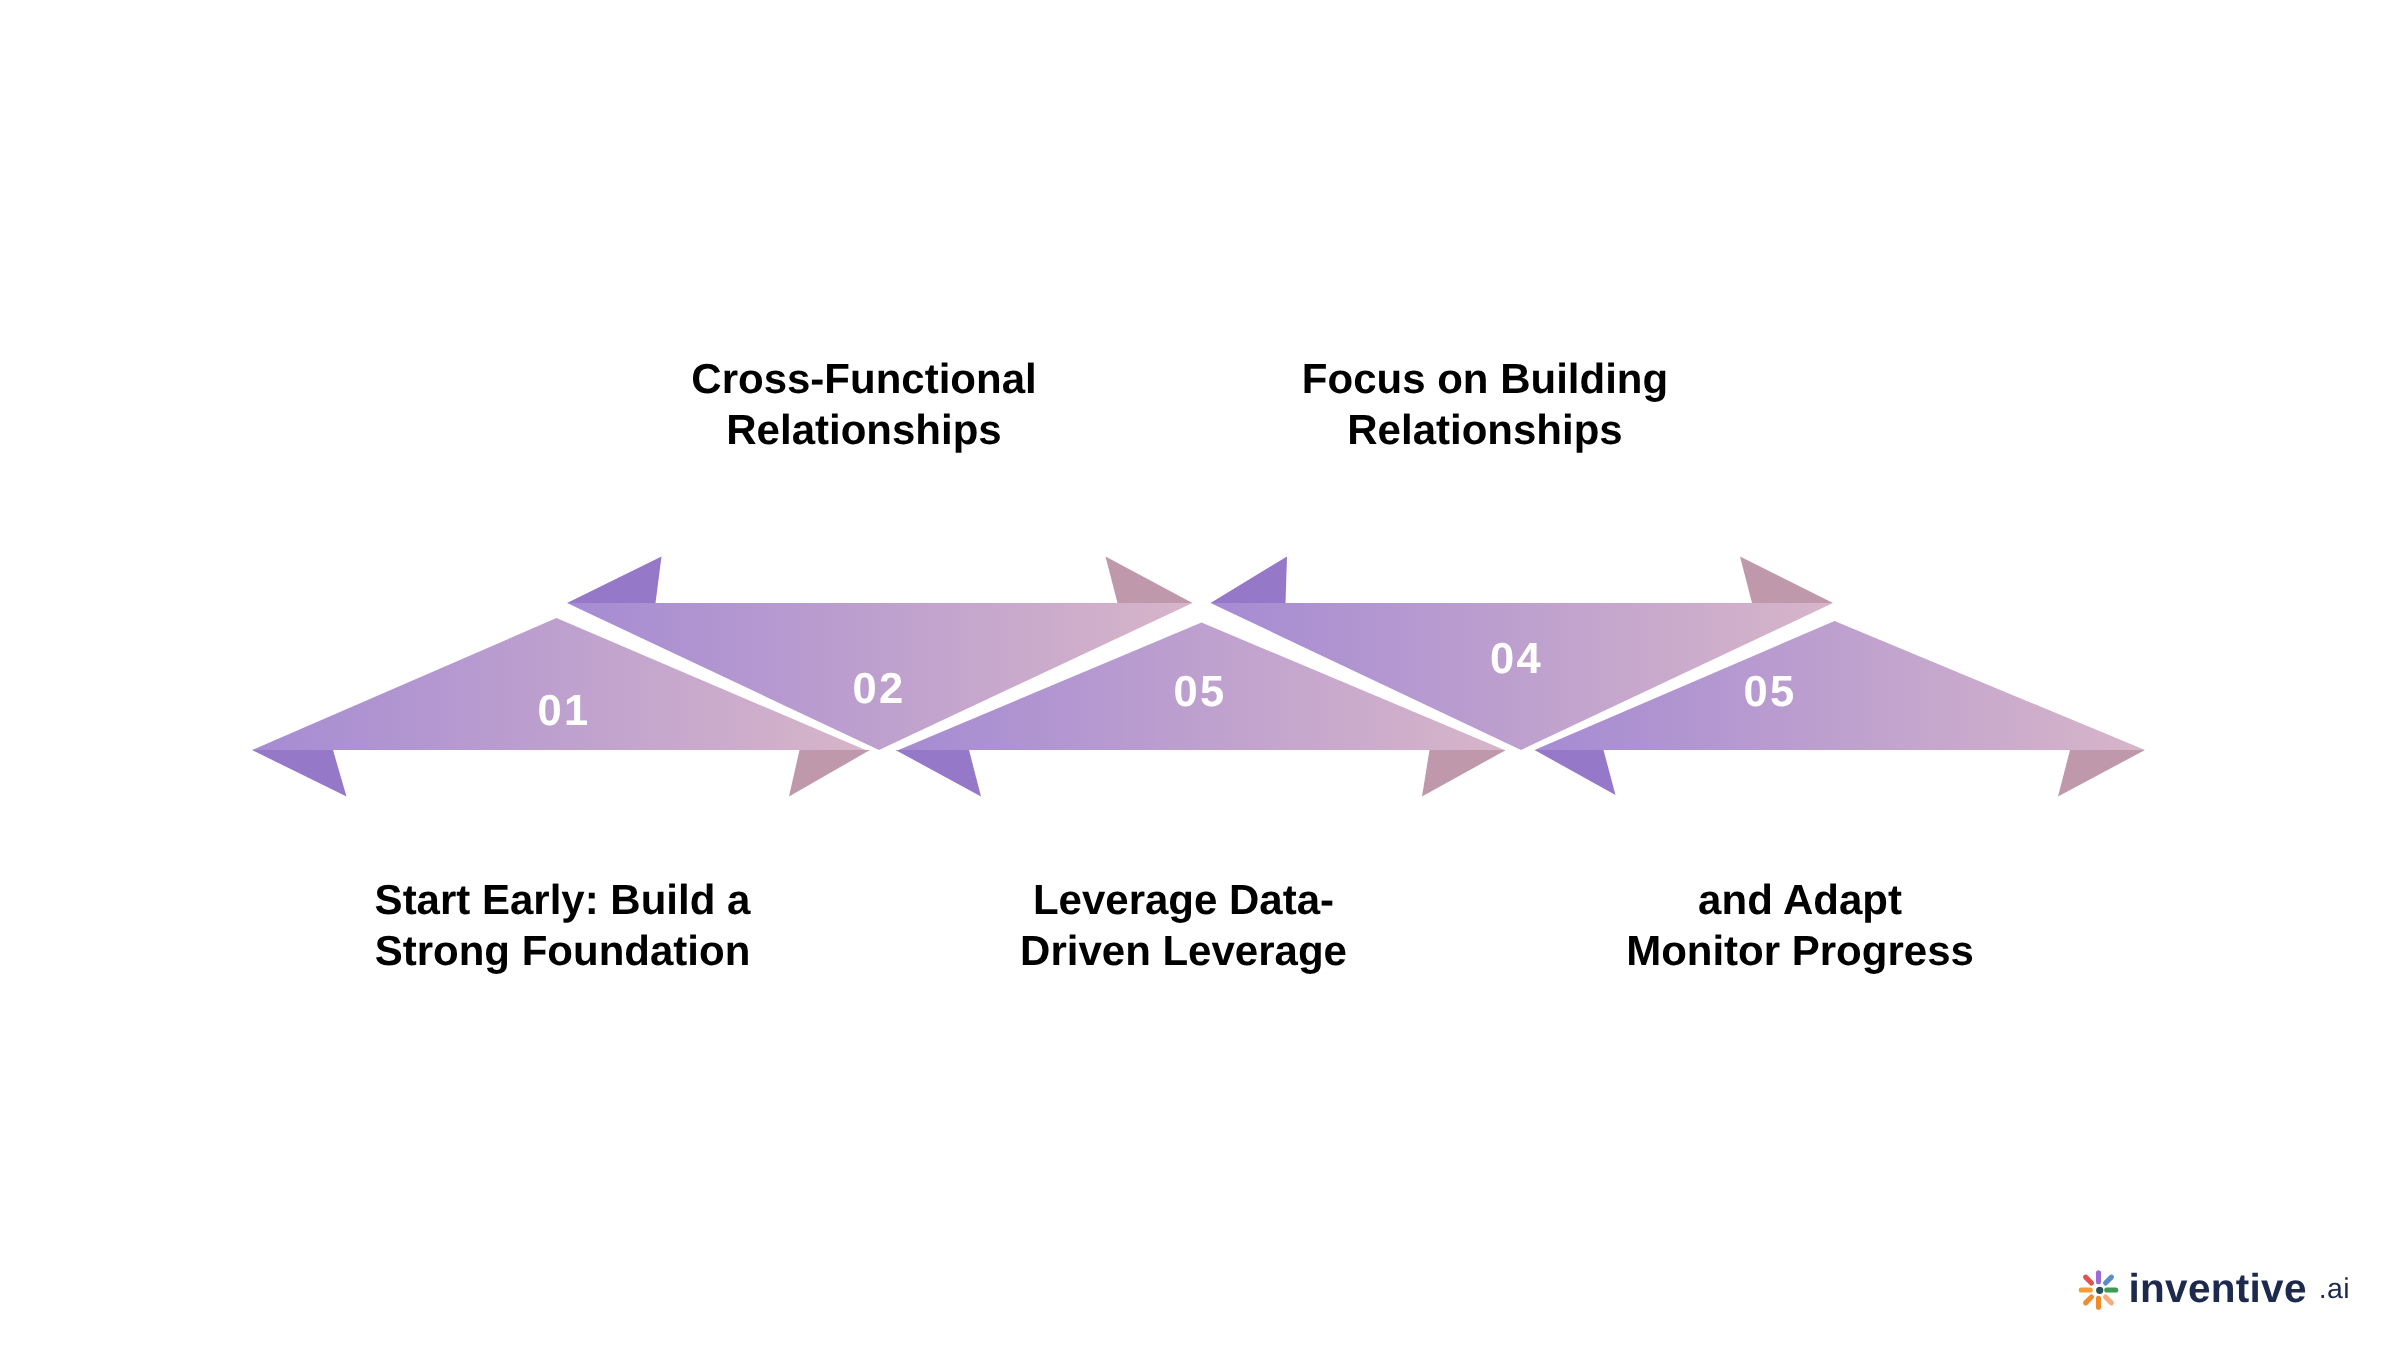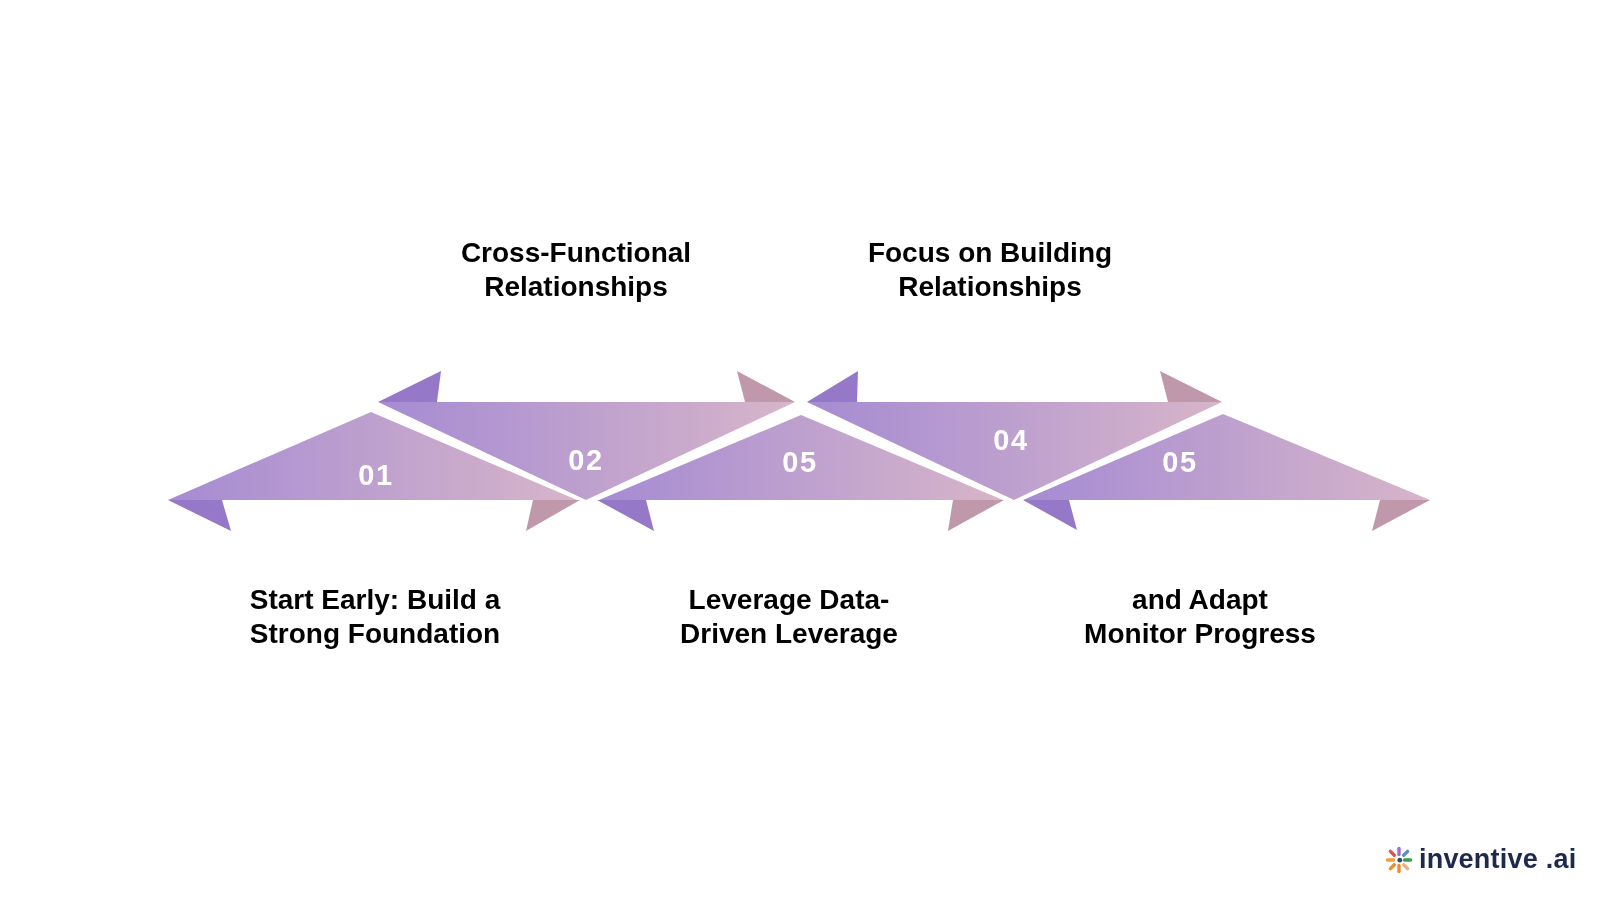--- a/index.html
+++ b/index.html
@@ -23,21 +23,21 @@
   }
   .logo{
     position:absolute;left:1384px;top:816px;
     display:flex;align-items:center;margin-top:28px;
   }
   .logo .burst{width:30px;height:30px;flex:0 0 auto;}
   .logo .brand{
     margin-left:5px;color:#1d2a4d;font-size:27px;font-weight:700;letter-spacing:0.2px;
   }
   .logo .suffix{
-    margin-left:8px;color:#1d2a4d;font-size:27px;font-weight:700;letter-spacing:0.2px;
+    margin-left:8px;color:#1d2a4d;font-size:19px;font-weight:400;letter-spacing:0.2px;
   }
 </style>
 </head>
 <body>
 
 <div class="canvas">
 
   <svg class="ribbon" viewBox="0 0 1600 900" aria-hidden="true">
     <defs>
       <linearGradient id="bandGrad" x1="0" y1="0" x2="1" y2="0">

